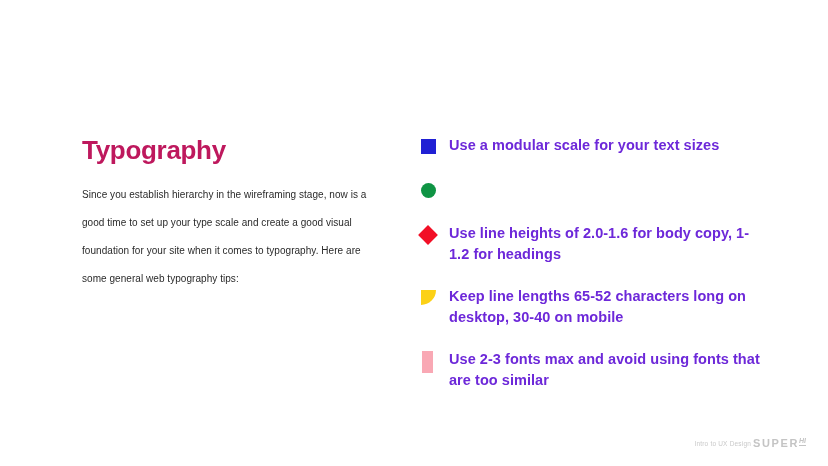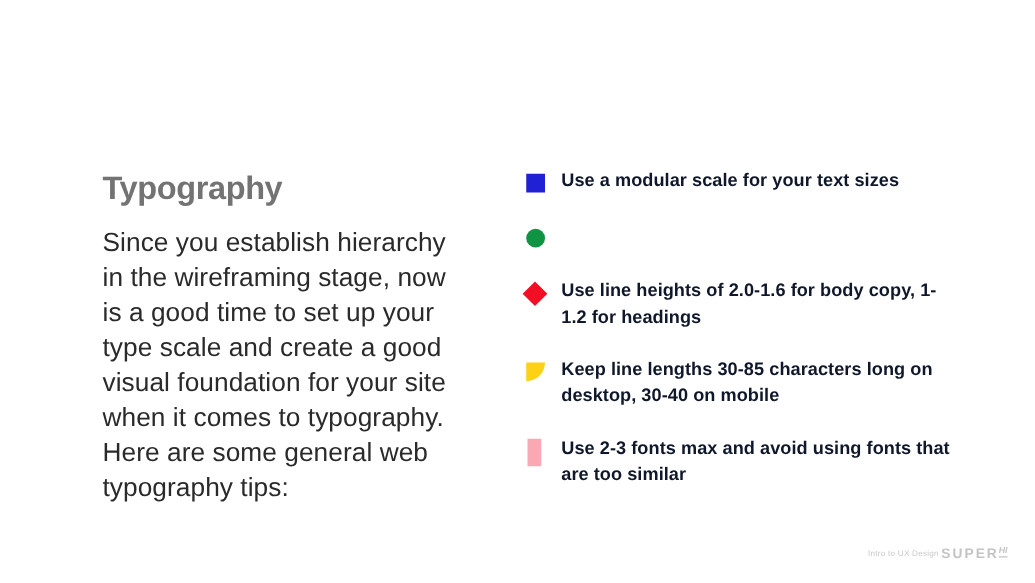--- a/index.html
+++ b/index.html
@@ -29,25 +29,25 @@
     top: 136px;
     width: 285px;
   }
 
   .slide-title {
     font-size: 26px;
     font-weight: bold;
     letter-spacing: -0.3px;
     line-height: 1.1;
     margin: 0 0 16px 0;
-    color: #737373;
+    color: #be185d;
   }
 
   .slide-body {
-    font-size: 21px;
+    font-size: 10px;
     font-weight: normal;
     line-height: 28px;
     color: #2a2a2a;
     margin: 0;
     letter-spacing: 0.05px;
   }
 
   
   .right-col {
     position: absolute;
@@ -101,21 +101,21 @@
     width: 11px;
     height: 22px;
     top: 1px;
     left: 7px;
   }
 
   .bullet-text {
     font-size: 14.5px;
     font-weight: bold;
     line-height: 21px;
-    color: #0f172a;
+    color: #6d28d9;
     letter-spacing: 0.05px;
     padding-top: 0px;
   }
 
   
   .footer {
     position: absolute;
     right: 22px;
     bottom: 17px;
     display: flex;
@@ -181,21 +181,21 @@
       <span class="bullet-marker">
         <span class="shape shape-diamond" style="background: rgb(242, 15, 38);"></span>
       </span>
       <span class="bullet-text">Use line heights of 2.0-1.6 for body copy, 1-1.2 for headings</span>
     </div>
 
     <div class="bullet-row">
       <span class="bullet-marker">
         <span class="shape shape-quarter" style="background: rgb(252, 209, 22);"></span>
       </span>
-      <span class="bullet-text">Keep line lengths 30-85 characters long on desktop, 30-40 on mobile</span>
+      <span class="bullet-text">Keep line lengths 65-52 characters long on desktop, 30-40 on mobile</span>
     </div>
 
     <div class="bullet-row">
       <span class="bullet-marker">
         <span class="shape shape-rect" style="background: rgb(249, 168, 180);"></span>
       </span>
       <span class="bullet-text">Use 2-3 fonts max and avoid using fonts that are too similar</span>
     </div>
 
   </div>

